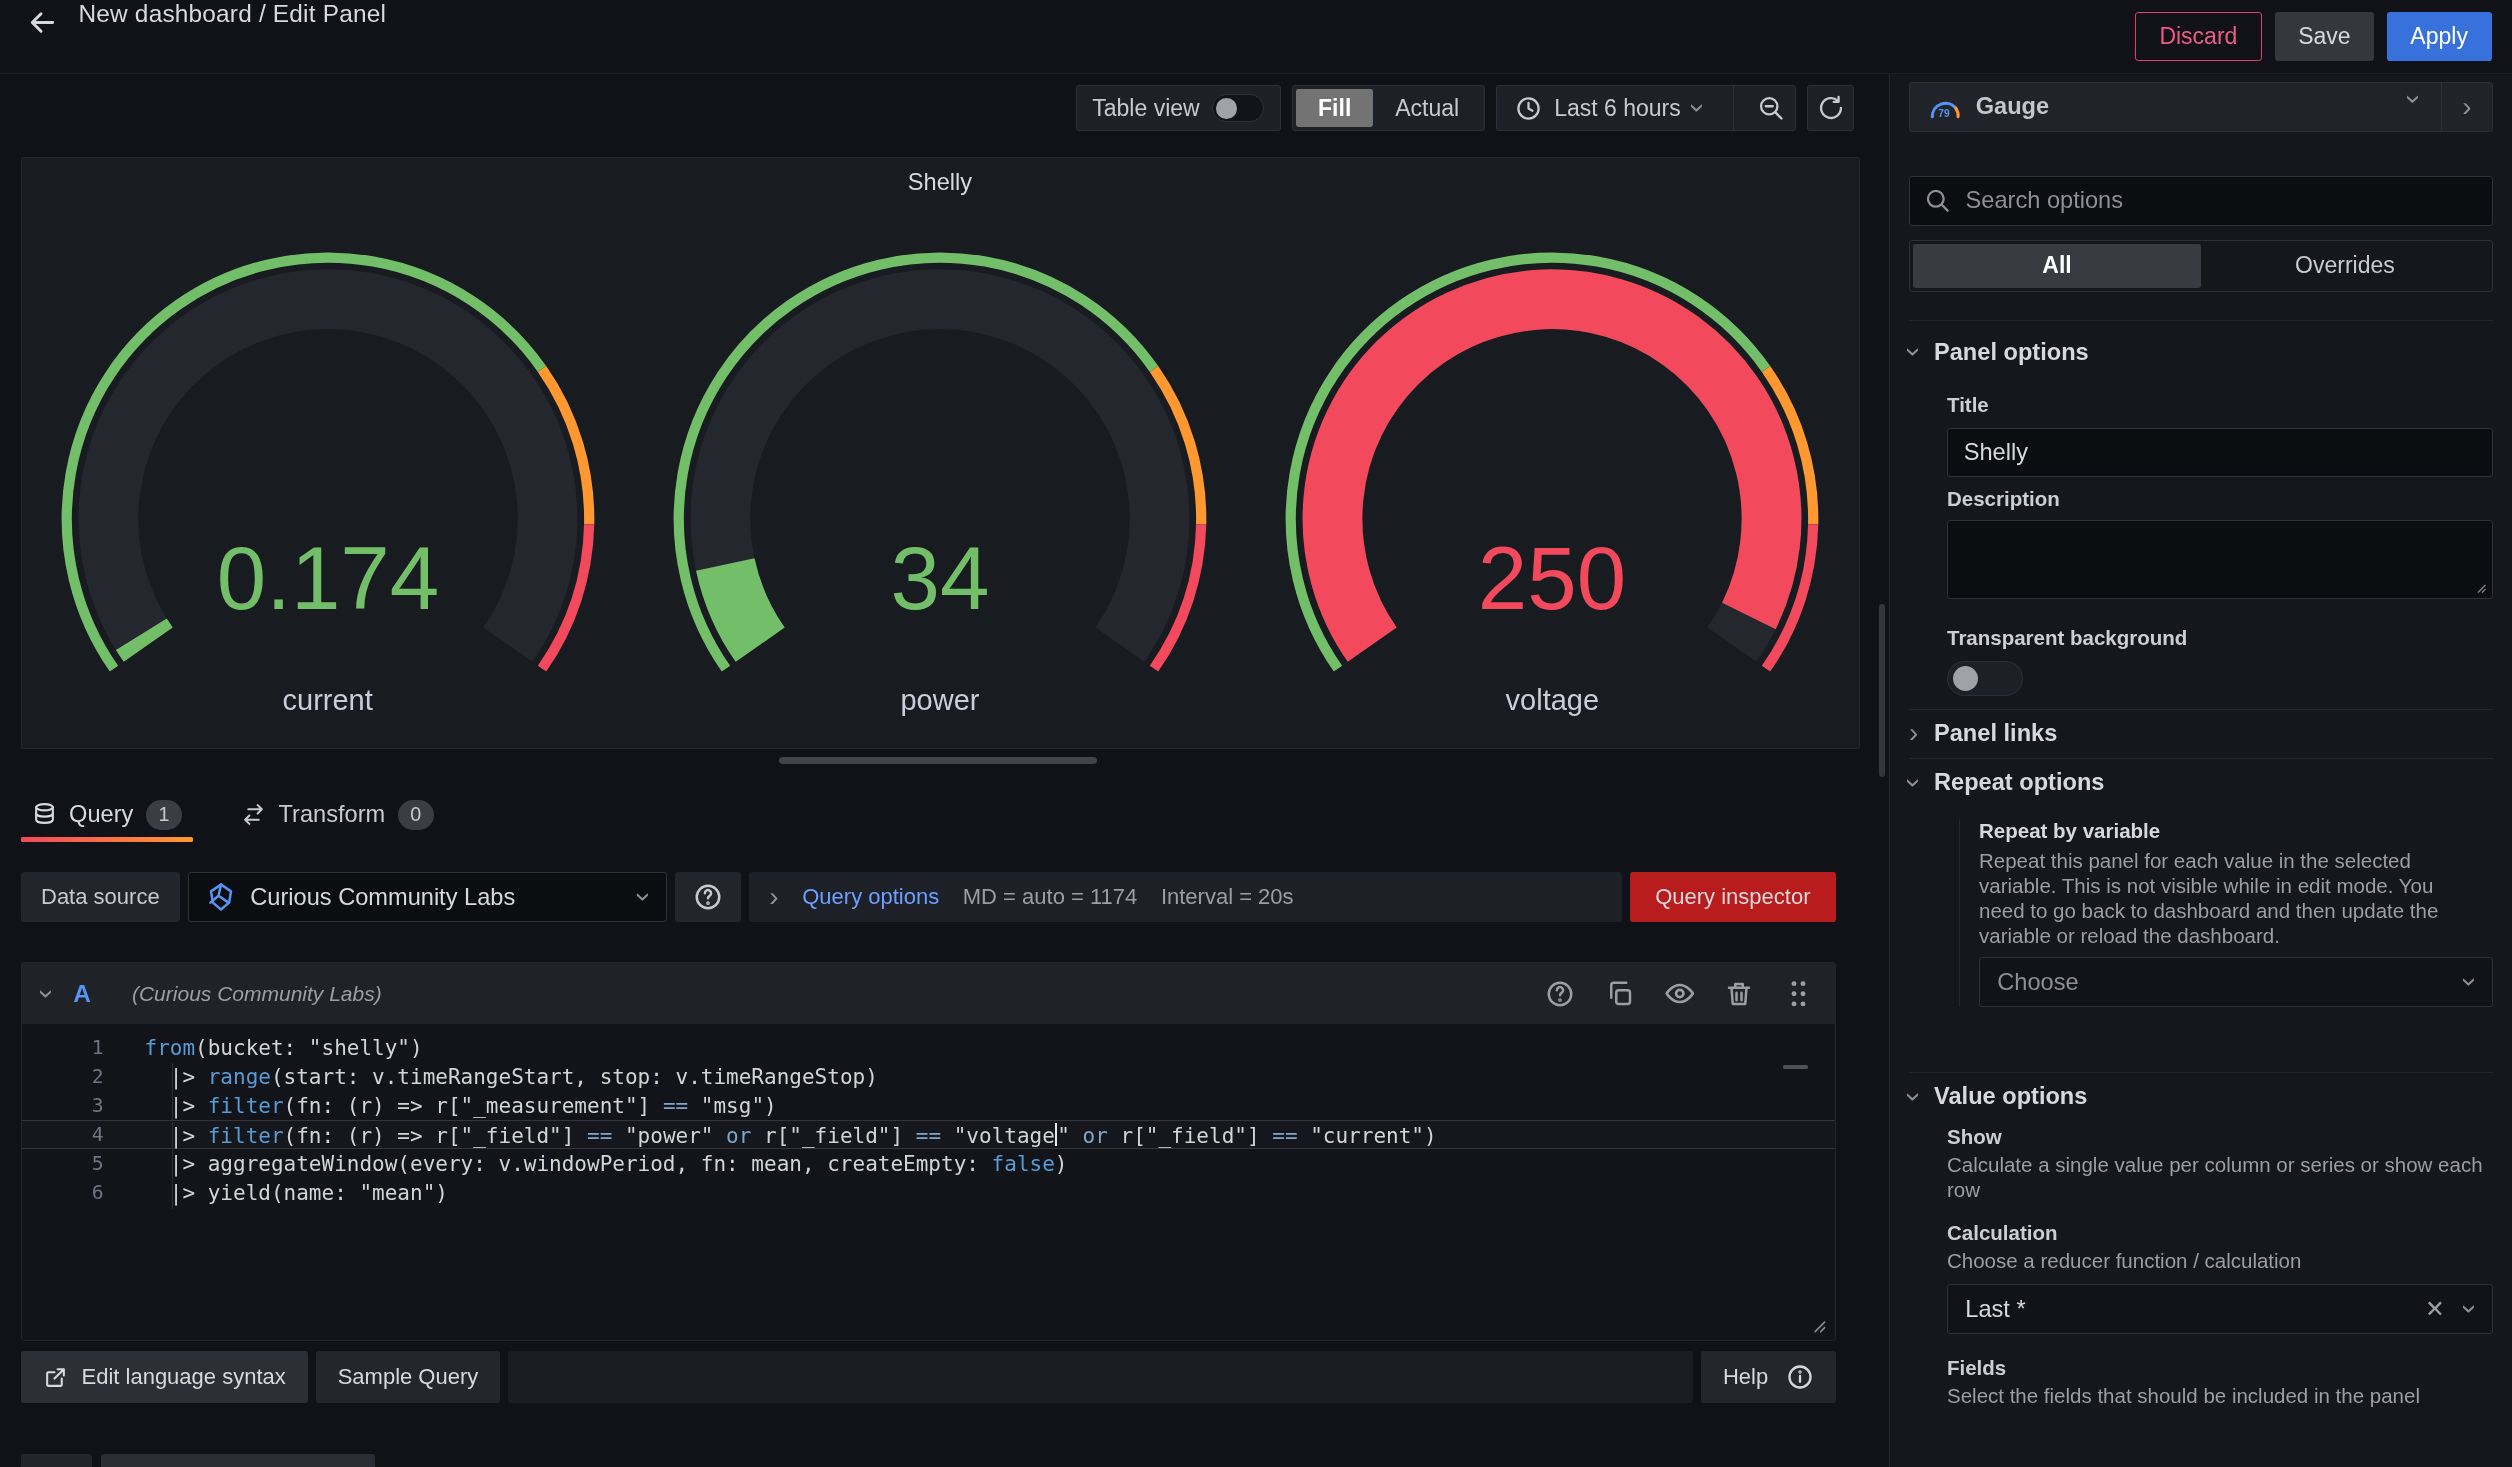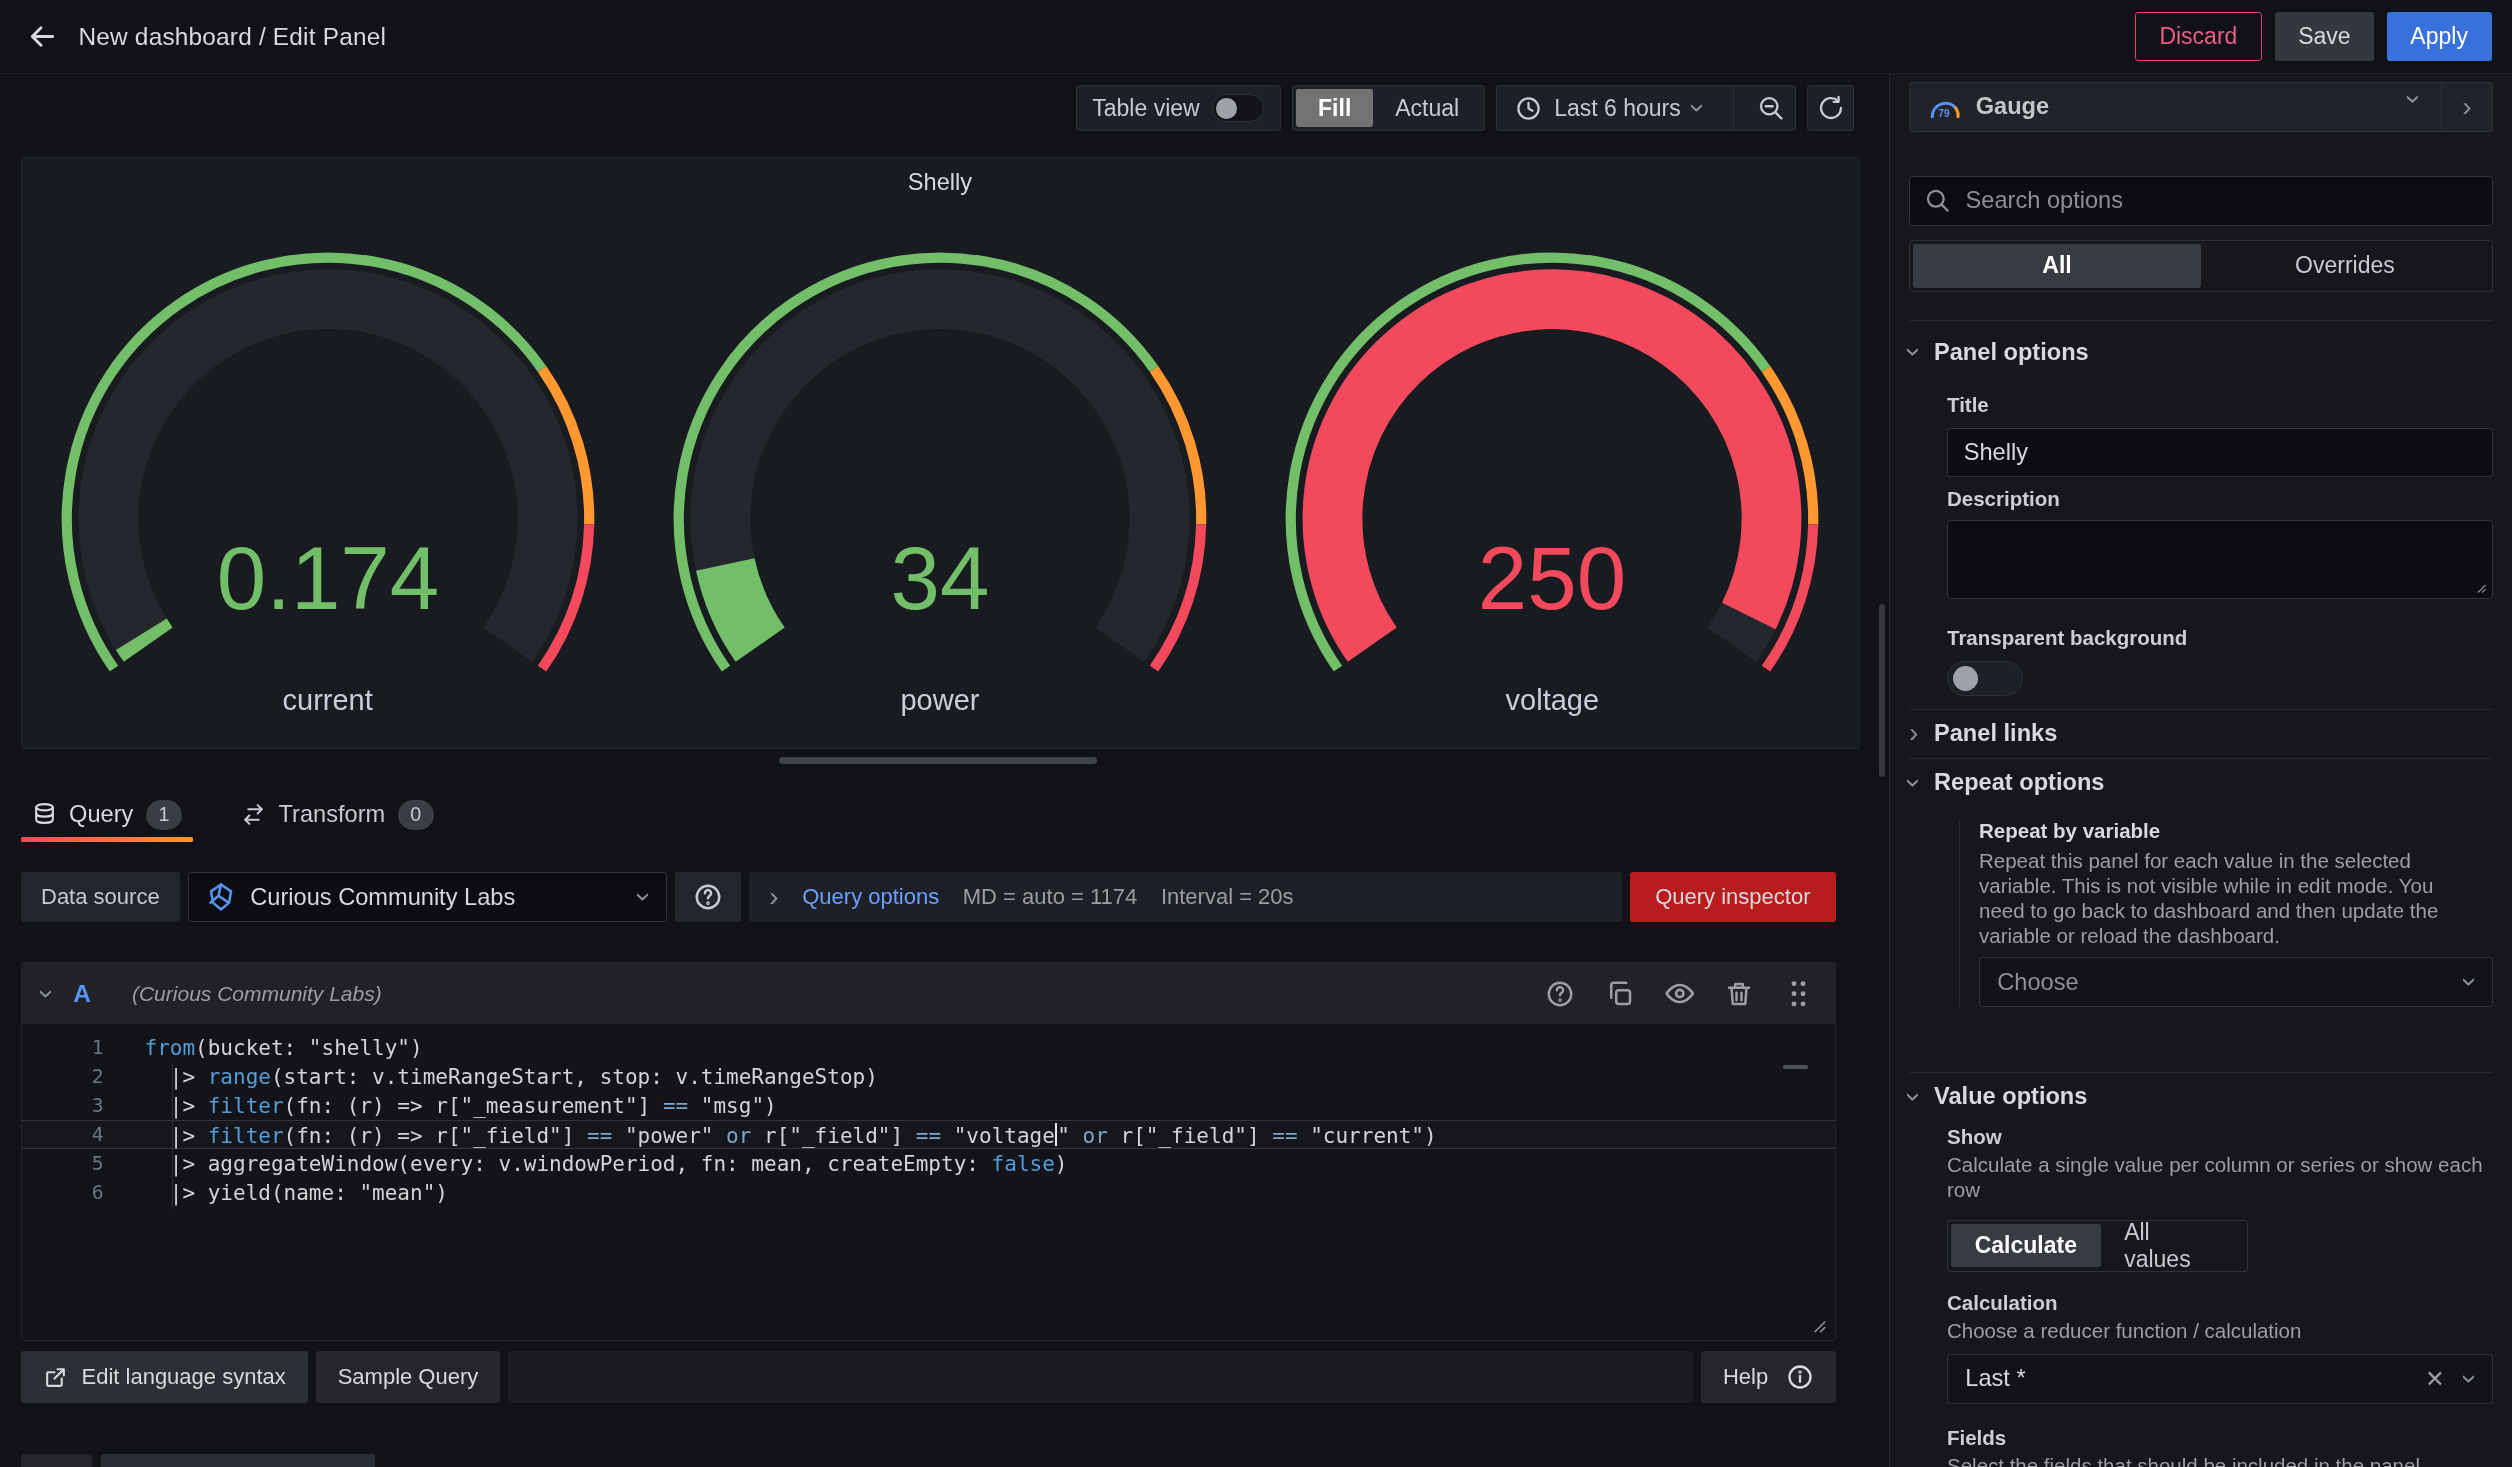--- a/index.html
+++ b/index.html
@@ -3,21 +3,21 @@
 <meta charset="utf-8">
 <style>
   html,body{margin:0;padding:0}
   body{width:2512px;height:1467px;position:relative;overflow:hidden;background:#111217;
        font-family:"Liberation Sans",sans-serif;color:#d8d9dd;-webkit-font-smoothing:antialiased}
   .ic{display:block;fill:none;stroke:currentColor;stroke-width:2;stroke-linecap:round;stroke-linejoin:round}
   .chev{display:inline-block;font-size:28px;color:#8e9097;line-height:1;font-weight:400}
   .chev.down{transform:rotate(90deg)}
 
   
-  .topnav{position:absolute;left:0;top:0;right:0;height:74px;display:flex;align-items:center;
+  .topnav{position:absolute;left:0;top:0;right:0;height:74px;display:flex;
           padding:0 20.5px;border-bottom:0.8px solid #1d1f24;background:#111217;box-sizing:border-box}
   .back-btn{width:44px;height:44px;display:flex;align-items:center;justify-content:center;color:#d8d9dd}
   .crumb{margin-left:14px;font-size:24.4px;font-weight:500;letter-spacing:0.2px}
   .nav-actions{margin-left:auto;display:flex;gap:12.6px;align-items:center}
   .btn{height:49px;border-radius:3.1px;padding:0 23.6px;font-size:23px;font-weight:500;
        display:flex;align-items:center;box-sizing:border-box}
   .btn-discard{border:0.8px solid #e23f6d;color:#ec5c85;background:transparent}
   .btn-secondary{background:#35373f;color:#d8d9dd}
   .btn-primary{background:#3871db;color:#ffffff}
 
@@ -448,24 +448,20 @@
 
   <div class="rdiv big"></div>
 
   <div class="sect small">
     <span class="chev down">›</span>
     <span>Value options</span>
   </div>
   <div class="scontent">
     <div class="flabel" style="margin-top:9.4px">Show</div>
     <div class="fhelp" style="margin-top:3.1px">Calculate a single value per column or series or show each row</div>
-    <div class="showseg">
-      <div class="sseg on">Calculate</div>
-      <div class="sseg">All values</div>
-    </div>
     <div class="flabel" style="margin-top:19px">Calculation</div>
     <div class="fhelp" style="margin-top:3.1px">Choose a reducer function / calculation</div>
     <div class="fselect" style="margin-top:11px">
       <span class="val">Last *</span>
       <span class="right">
         <span class="xglyph">✕</span>
         <span class="chev down">›</span>
       </span>
     </div>
     <div class="flabel" style="margin-top:22px">Fields</div>

